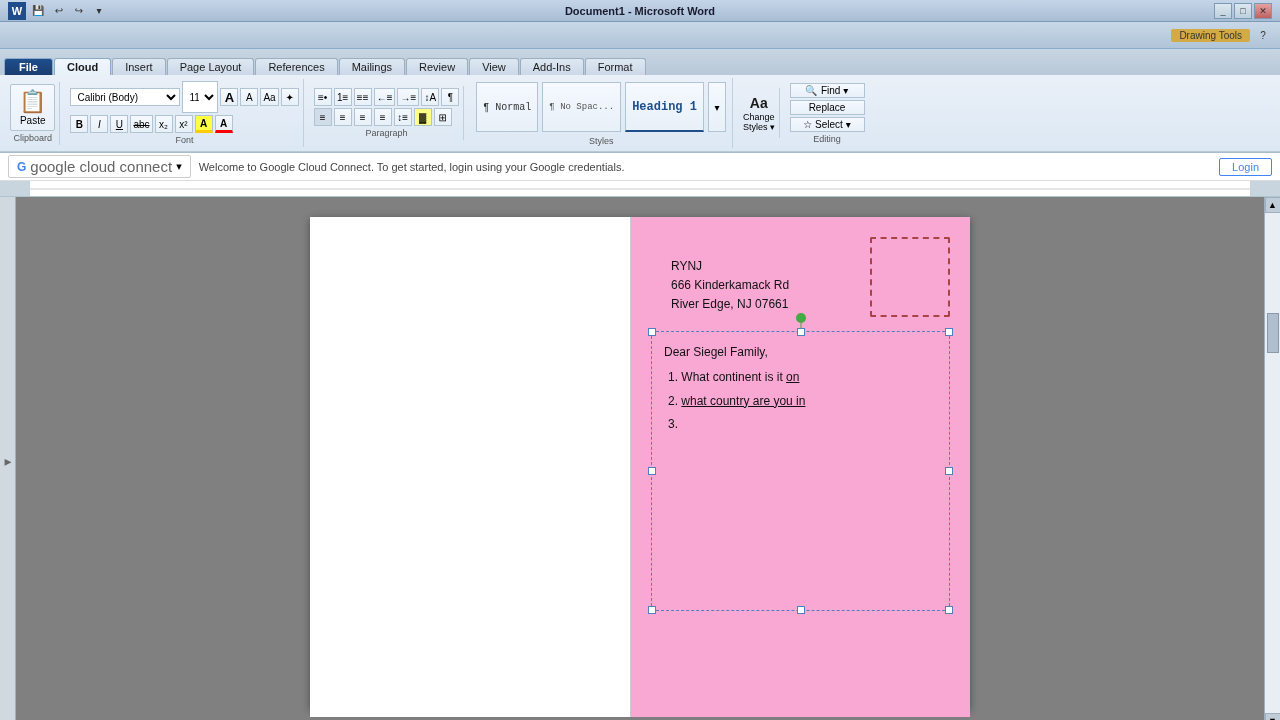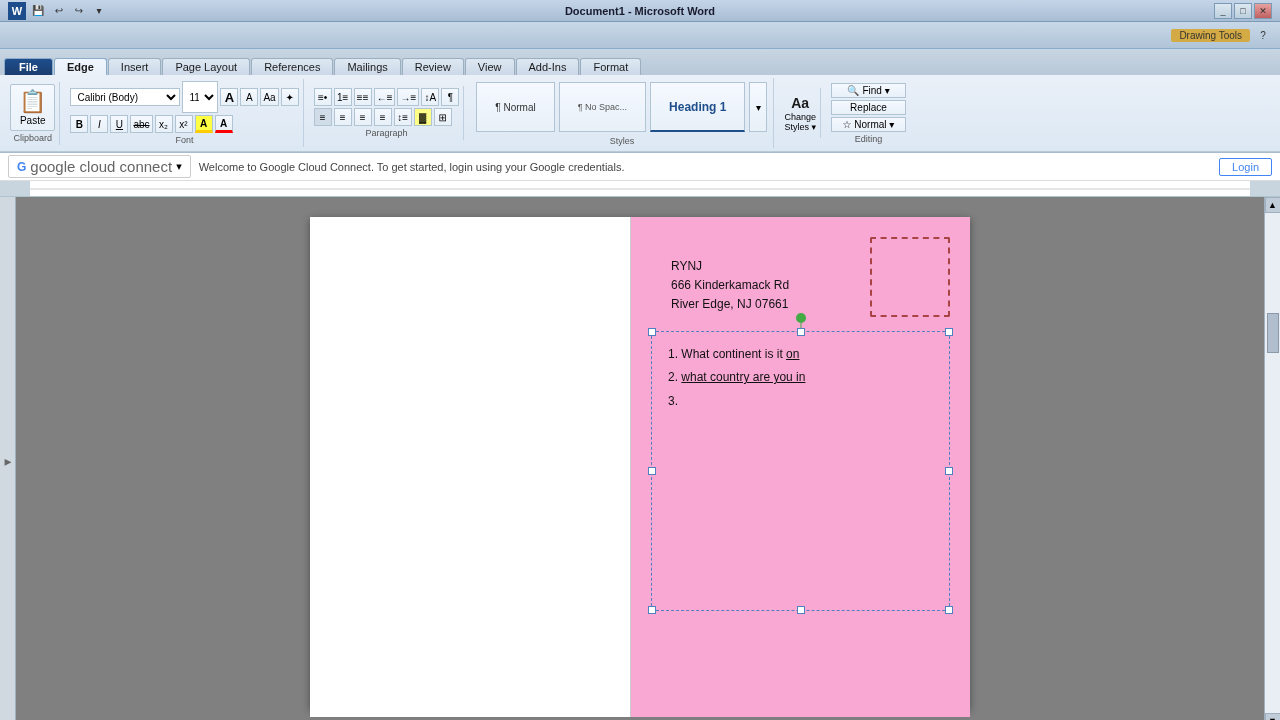--- a/index.html
+++ b/index.html
@@ -119,23 +119,23 @@
       background: linear-gradient(to bottom, #f5f9ff, #e8f0f8); cursor: pointer;
       padding: 0 2px; display: flex; align-items: center; justify-content: center;
     }
     .bold-btn { font-weight: bold; }
     .italic-btn { font-style: italic; }
     .underline-btn { text-decoration: underline; }
 
     
     .styles-group { display: flex; gap: 4px; padding: 2px; }
     .style-btn {
-      border: 1px solid #b0c4d4; padding: 2px 18px; cursor: pointer;
+      border: 1px solid #b0c4d4; padding: 2px 6px; cursor: pointer;
       background: linear-gradient(to bottom, #f5f9ff, #e8f0f8);
-      font-size: 10px; min-width: 60px; text-align: center;
+      font-size: 10px; min-width: 60px; text-align: center; font-family: Liberation Mono, monospace;
     }
     .style-btn.normal { color: #333; }
     .style-btn.nospace { color: #555; font-size: 9px; }
     .style-btn.heading1 { color: #1f4e8c; font-size: 12px; font-weight: bold; border-bottom: 2px solid #1f4e8c; }
 
     
     .editing-btns { display: flex; flex-direction: column; gap: 2px; }
     .edit-btn {
       border: 1px solid #b0c4d4; padding: 1px 6px; cursor: pointer;
       background: linear-gradient(to bottom, #f5f9ff, #e8f0f8);
@@ -340,21 +340,21 @@
 
 <div id="drawing-tools-bar">
   <span>Drawing Tools</span>
   <button class="quick-btn" style="margin-left:4px;">?</button>
 </div>
 
 <div id="ribbon">
 
   <div id="tabs">
     <div class="tab active" style="background:linear-gradient(to bottom,#1f4e8c,#1a3d6e);color:white;padding:2px 14px;">File</div>
-    <div class="tab active">Edge</div>
+    <div class="tab active">Cloud</div>
     <div class="tab">Insert</div>
     <div class="tab">Page Layout</div>
     <div class="tab">References</div>
     <div class="tab">Mailings</div>
     <div class="tab">Review</div>
     <div class="tab">View</div>
     <div class="tab">Add-Ins</div>
     <div class="tab">Format</div>
   </div>
 
@@ -441,21 +441,21 @@
         <div class="change-styles-btn">
           <div class="aa-icon">Aa</div>
           <div style="font-size:9px;">Change<br>Styles ▾</div>
         </div>
       </div>
     </div>
     <div class="toolbar-group">
       <div class="editing-btns">
         <button class="edit-btn">🔍 Find ▾</button>
         <button class="edit-btn">Replace</button>
-        <button class="edit-btn">☆ Normal ▾</button>
+        <button class="edit-btn">☆ Select ▾</button>
       </div>
       <span class="group-label">Editing</span>
     </div>
   </div>
 </div>
 
 <div id="cloud-bar">
   <div class="cloud-logo">
     <span class="google-g">G</span>
     <span class="cloud-text">google cloud connect</span>
@@ -506,20 +506,21 @@
 
             <div class="handle tl"></div>
             <div class="handle tm"></div>
             <div class="handle tr"></div>
             <div class="handle ml"></div>
             <div class="handle mr"></div>
             <div class="handle bl"></div>
             <div class="handle bm"></div>
             <div class="handle br"></div>
 
+            <div class="letter-salutation">Dear Siegel Family,</div>
             <div class="letter-list">
               <div class="letter-list-item">
                 <span>1. </span><span>What continent is it </span><span class="underline-word">on</span>
               </div>
               <div class="letter-list-item">
                 <span>2. </span><span class="underline-word">what country are you in</span>
               </div>
               <div class="letter-list-item">
                 <span>3.</span>
               </div>

